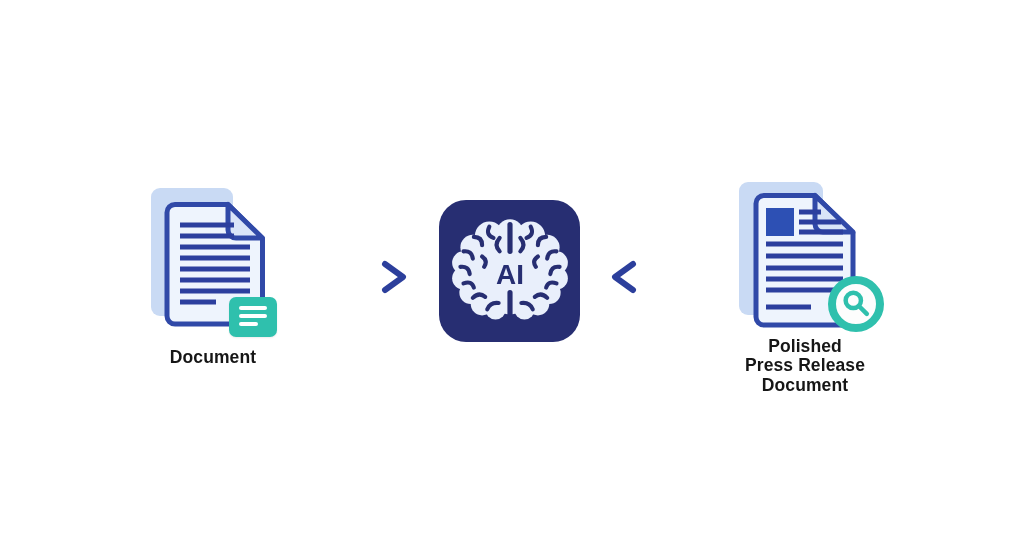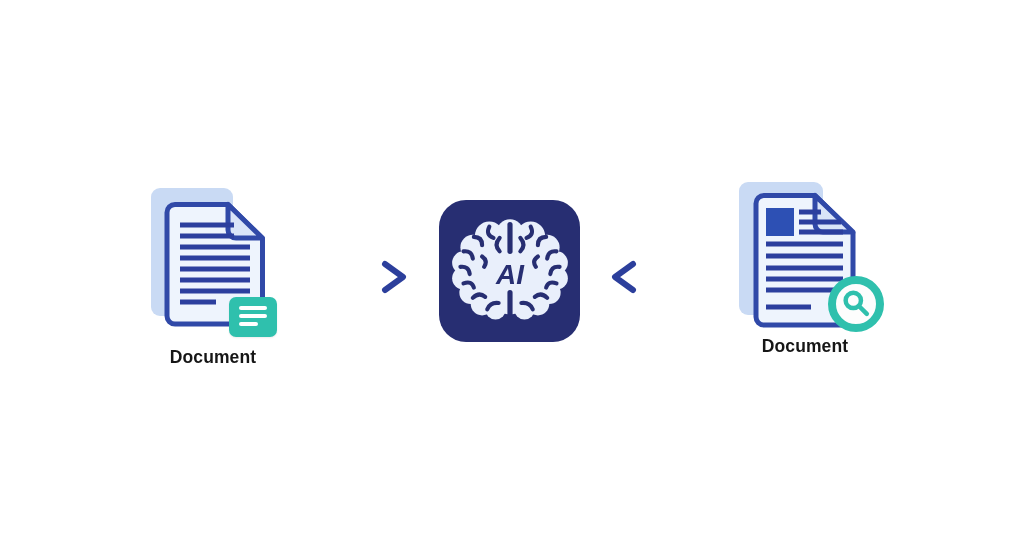--- a/index.html
+++ b/index.html
@@ -28,21 +28,21 @@
   .back-sheet{background:var(--back_sheet);border-radius:9px;}
   
   .doc-outline{fill:var(--doc_fill);stroke:var(--outline_blue);stroke-width:5;stroke-linejoin:round;}
   .doc-fold{fill:var(--fold_fill);stroke:var(--outline_blue);stroke-width:5;stroke-linejoin:round;}
   .doc-line{stroke:var(--line_blue);stroke-width:5;stroke-linecap:butt;}
   .doc-square{fill:var(--square_fill);}
   
   .note{background:var(--teal);border-radius:7px;box-shadow:0 1px 2px rgba(0,0,0,.08);}
   .note .nline{position:absolute;left:10px;height:4px;background:#fff;border-radius:2px;}
   
-  .chip{background:var(--navy);border-radius:27px;display:flex;align-items:center;justify-content:center;font-style:italic;}
+  .chip{background:var(--navy);border-radius:27px;display:flex;align-items:center;justify-content:center;}
   .brain-blob{fill:var(--brain_fill);}
   .brain-detail{stroke:var(--navy);stroke-width:4;fill:none;stroke-linecap:round;}
   .brain-cleft{stroke:var(--navy);stroke-width:5;fill:none;stroke-linecap:round;}
   .ai-text{fill:var(--navy);font-family:"Liberation Sans",sans-serif;font-weight:bold;font-size:27px;}
   
   .arrow-head{stroke:var(--arrow_dark);stroke-width:6;fill:none;stroke-linecap:round;stroke-linejoin:round;}
   .stop-light{stop-color:var(--arrow_light);}
   .stop-dark{stop-color:var(--arrow_dark);}
   
   .magnifier-badge{
@@ -183,16 +183,18 @@
   </svg>
 
   <div class="abs magnifier-badge" style="left:828px;top:276px;">
     <svg width="36" height="36" viewBox="0 0 40 40">
       <circle class="glass" cx="17" cy="16" r="8.5"></circle>
       <line class="glass" x1="23.5" y1="22.5" x2="32" y2="31"></line>
     </svg>
   </div>
 
   <div class="abs node-label" style="left:710px;top:337px;">
+    <div>Polished</div>
+    <div>Press Release</div>
     <div>Document</div>
   </div>
 
 </div>
 
 </body></html>

